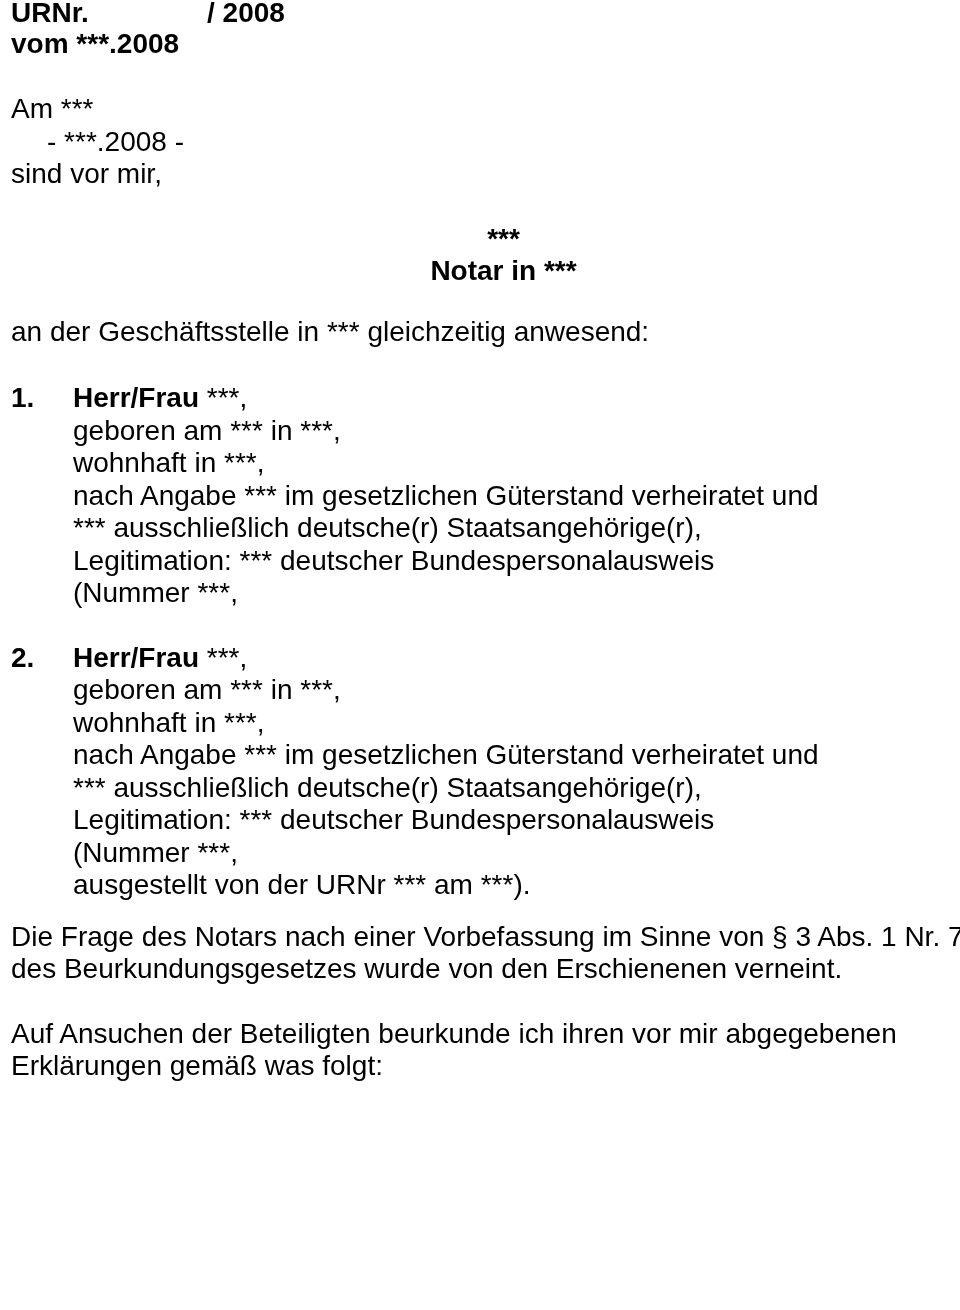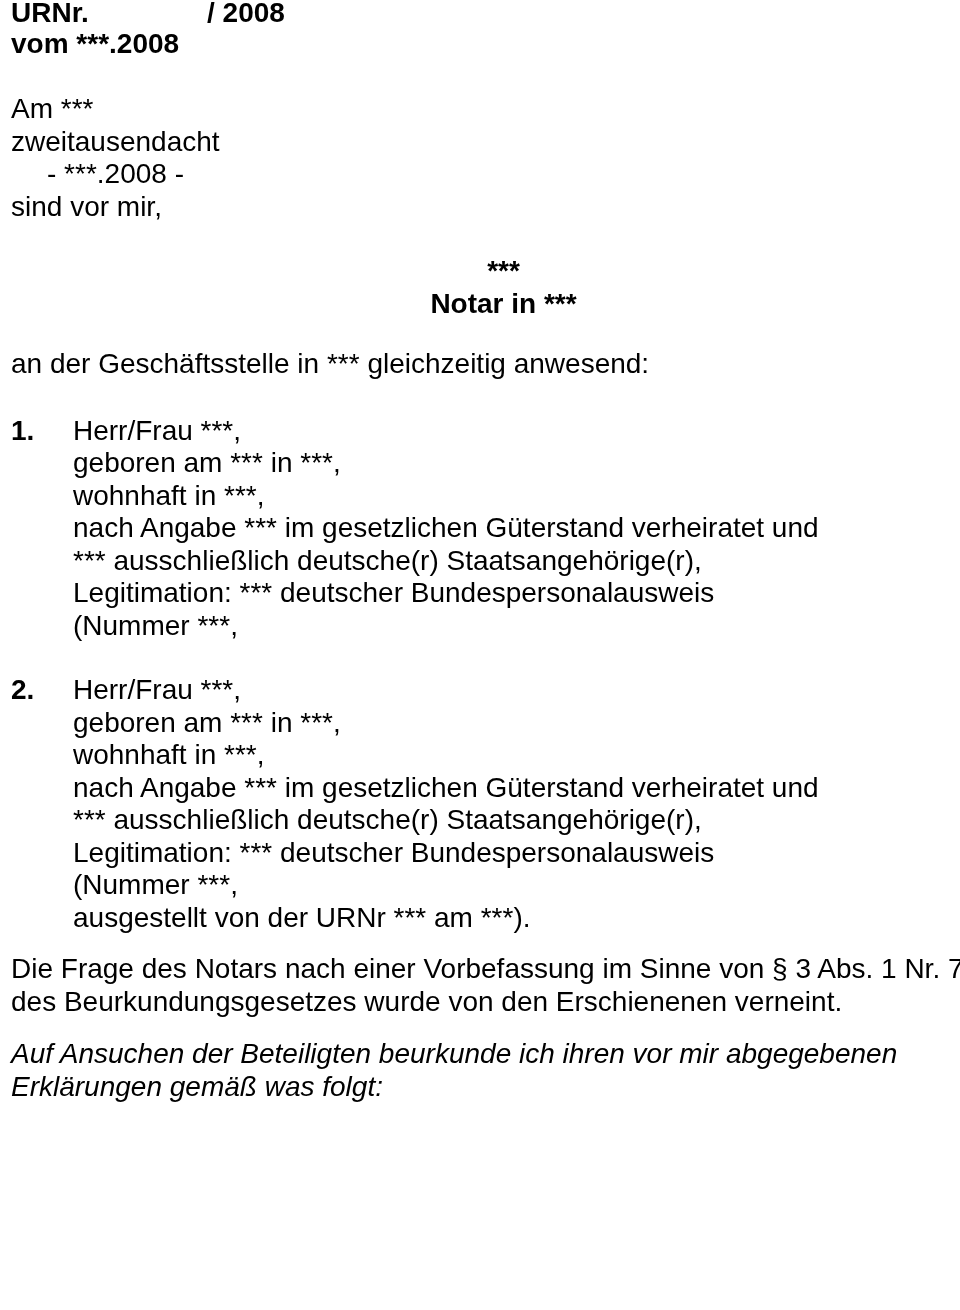--- a/index.html
+++ b/index.html
@@ -11,21 +11,21 @@
     font-size: 28px; line-height: 32.5px;
     overflow: hidden;
   }
   .page {
     box-sizing: border-box;
     width: 960px; height: 1310px;
     padding-left: 11px;
     overflow: hidden;
     background: #ffffff;
   }
-  .b { font-weight: 400; }
+  .b { font-weight: 700; }
 
   
   .hdr { font-weight: 700; line-height: 31px; margin-top: -3px; }
   .hdr .urnr-label { display: inline-block; width: 196px; }
 
   
   .title {
     font-weight: 700; font-size: 32px; line-height: 38px;
     text-align: center; padding-left: 34px; margin-top: 37px;
   }
@@ -40,37 +40,36 @@
   .presence { margin-top: 28px; }
 
   
   .party { display: flex; align-items: flex-start; }
   .party-1 { margin-top: 34px; }
   .party-2 { margin-top: 32px; }
   .party-num { flex: 0 0 62px; width: 62px; font-weight: 700; }
   .party-body { flex: 1 1 auto; }
 
   .closing-1 { margin-top: 19px; }
-  .closing-2 { margin-top: 20px; font-style: italic; }
+  .closing-2 { margin-top: 32px; }
   .line { white-space: nowrap; }
 </style>
 </head>
 <body>
 
 <div class="page">
 
   <header class="hdr">
     <div><span class="urnr-label">URNr.</span><span>/ 2008</span></div>
     <div>vom ***.2008</div>
   </header>
 
 
   <section class="intro">
     <div>Am ***</div>
-    <div>zweitausendacht</div>
     <div class="shift-center">- ***.2008 -</div>
     <div>sind vor mir,</div>
   </section>
 
   <section class="notary">
     <div>***</div>
     <div>Notar in ***</div>
   </section>
 
   <p class="presence" style="margin:28px 0 0 0;">an der Geschäftsstelle in *** gleichzeitig anwesend:</p>

